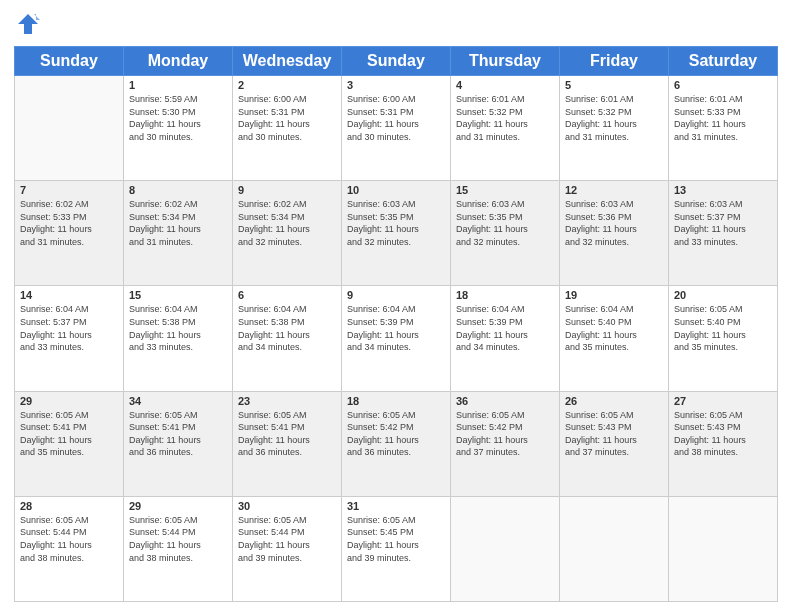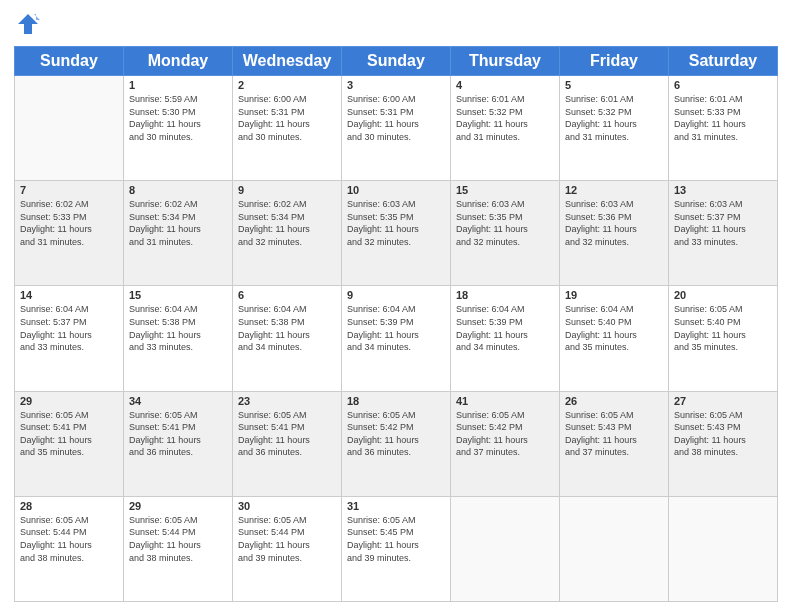--- a/index.html
+++ b/index.html
@@ -309,21 +309,21 @@
 and 36 minutes.</div>
           </td>
           <td>
             <span class="day-num">18</span>
             <div class="day-info" style="white-space: pre-line;">Sunrise: 6:05 AM
 Sunset: 5:42 PM
 Daylight: 11 hours
 and 36 minutes.</div>
           </td>
           <td>
-            <span class="day-num">41</span>
+            <span class="day-num">36</span>
             <div class="day-info" style="white-space: pre-line;">Sunrise: 6:05 AM
 Sunset: 5:42 PM
 Daylight: 11 hours
 and 37 minutes.</div>
           </td>
           <td>
             <span class="day-num">26</span>
             <div class="day-info" style="white-space: pre-line;">Sunrise: 6:05 AM
 Sunset: 5:43 PM
 Daylight: 11 hours

